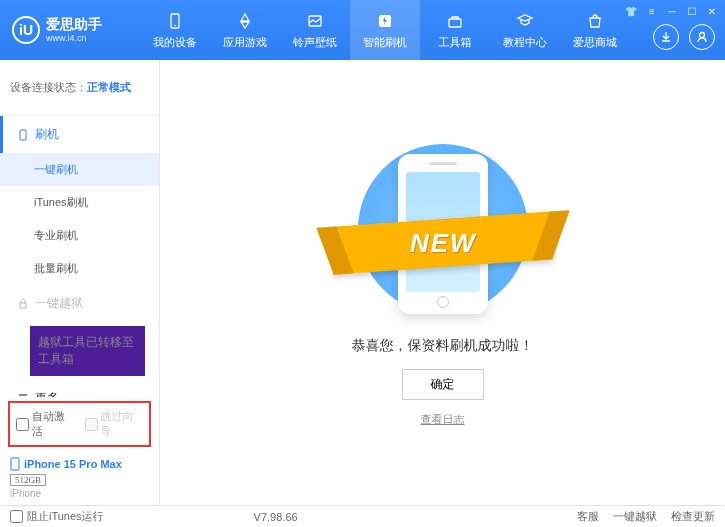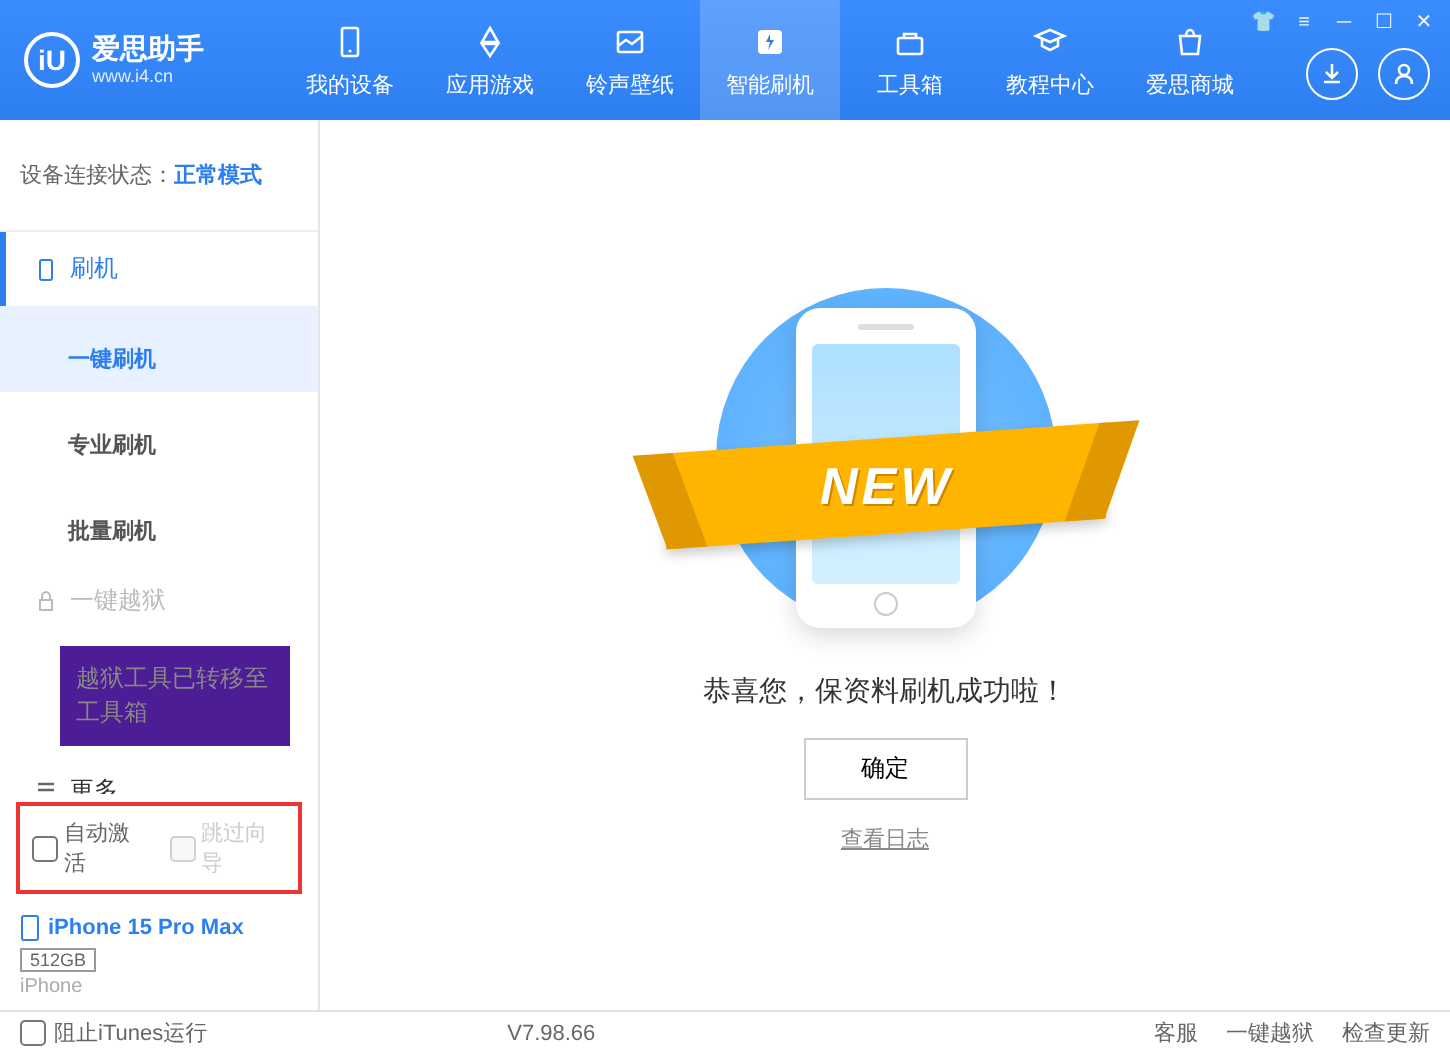--- a/index.html
+++ b/index.html
@@ -17,29 +17,29 @@
 .win-ctrl { position: absolute; right: 6px; top: 4px; display: flex; gap: 6px; font-size: 10px; }
 .win-ctrl span { width: 14px; height: 14px; display: flex; align-items: center; justify-content: center; cursor: pointer; opacity: 0.9; }
 .hdr-right { position: absolute; right: 10px; bottom: 10px; display: flex; gap: 10px; }
 .hdr-circ { width: 26px; height: 26px; border: 1.5px solid #fff; border-radius: 50%; display: flex; align-items: center; justify-content: center; cursor: pointer; }
 .body { display: flex; height: 445px; }
 .sidebar { width: 160px; border-right: 1px solid #e5e5e5; display: flex; flex-direction: column; }
 .conn-status { padding: 20px 10px; font-size: 11px; color: #666; border-bottom: 1px solid #eee; }
 .conn-status b { color: #2d7ff0; }
 .side-group { padding: 10px 14px; font-size: 12px; color: #333; display: flex; align-items: center; gap: 6px; border-left: 3px solid transparent; }
 .side-group.active-top { border-left: 3px solid #2d7ff0; color: #2d7ff0; }
-.side-item { padding: 19px 10px 9px 34px; font-size: 11px; color: #555; cursor: pointer; font-weight: bold; }
+.side-item { padding: 9px 10px 9px 34px; font-size: 11px; color: #555; cursor: pointer; }
 .side-item.active { background: #e8f1ff; color: #2d7ff0; }
 .side-note { margin: 4px 14px 4px 30px; padding: 8px; background: #4c1d95; font-size: 12px; color: #888; line-height: 1.4; }
 .side-list { flex: 1; overflow: auto; }
 .opt-row { border: 2px solid #e33; margin: 4px 8px; padding: 6px; display: flex; gap: 10px; font-size: 11px; color: #666; }
 .opt-row label { display: flex; align-items: center; gap: 3px; }
 .device-info { padding: 6px 10px; font-size: 11px; }
 .device-info .name { color: #2d7ff0; font-weight: bold; display: flex; align-items: center; gap: 4px; }
-.device-info .cap { display: inline-block; border: 1px solid #999; padding: 0 4px; font-size: 9px; color: #666; margin-top: 3px; }
+.device-info .cap { display: inline-block; border: 1px solid #999; padding: 0 4px; font-size: 9px; color: #666; margin-top: 3px; font-family: Liberation Serif, serif; }
 .device-info .type { font-size: 10px; color: #aaa; margin-top: 2px; }
 .main { flex: 1; display: flex; flex-direction: column; align-items: center; justify-content: center; position: relative; }
 .illus { position: relative; width: 200px; height: 180px; }
 .circle-bg { position: absolute; width: 170px; height: 170px; background: radial-gradient(circle, #7fc4ff 0%, #5ab0ff 80%); border-radius: 50%; left: 15px; top: 5px; }
 .phone { position: absolute; width: 90px; height: 160px; background: #fff; border-radius: 12px; left: 55px; top: 15px; box-shadow: 0 4px 12px rgba(0,0,0,0.15); }
 .phone::before { content: ""; position: absolute; top: 8px; left: 50%; transform: translateX(-50%); width: 28px; height: 3px; background: #ddd; border-radius: 2px; }
 .phone-scr { position: absolute; top: 18px; left: 8px; right: 8px; bottom: 22px; background: linear-gradient(to bottom, #aee0ff, #d4f0ff); border-radius: 3px; }
 .phone-btn { position: absolute; bottom: 6px; left: 50%; transform: translateX(-50%); width: 12px; height: 12px; border: 1.5px solid #ccc; border-radius: 50%; }
 .ribbon { position: absolute; top: 80px; left: -10px; right: -10px; height: 48px; background: #ffb400; transform: skewY(-4deg); display: flex; align-items: center; justify-content: center; box-shadow: 0 3px 6px rgba(0,0,0,0.2); }
 .ribbon::before, .ribbon::after { content: ""; position: absolute; width: 20px; height: 48px; background: #e09800; }
@@ -157,20 +157,21 @@
       <span>设备连接状态：</span><b>正常模式</b>
     </div>
     <div class="side-list">
       <div class="side-group active-top">
         <svg width="12" height="12" viewBox="0 0 12 12">
             <rect x="3" y="1" width="6" height="10" rx="1" stroke="#2d7ff0" fill="none"></rect>
           </svg>
         <span>刷机</span>
       </div>
       <div class="side-item active">一键刷机</div>
+      <div class="side-item">iTunes刷机</div>
       <div class="side-item">专业刷机</div>
       <div class="side-item">批量刷机</div>
       <div class="side-group" style="color:#bbb">
         <svg width="12" height="12" viewBox="0 0 12 12">
             <rect x="3" y="5" width="6" height="5" stroke="#bbb" fill="none"></rect>
             <path d="M4 5 L4 3 C4 2 5 1 6 1 C7 1 8 2 8 3 L8 5" stroke="#bbb" fill="none"></path>
           </svg>
         <span>一键越狱</span>
       </div>
       <div class="side-note">越狱工具已转移至工具箱</div>

